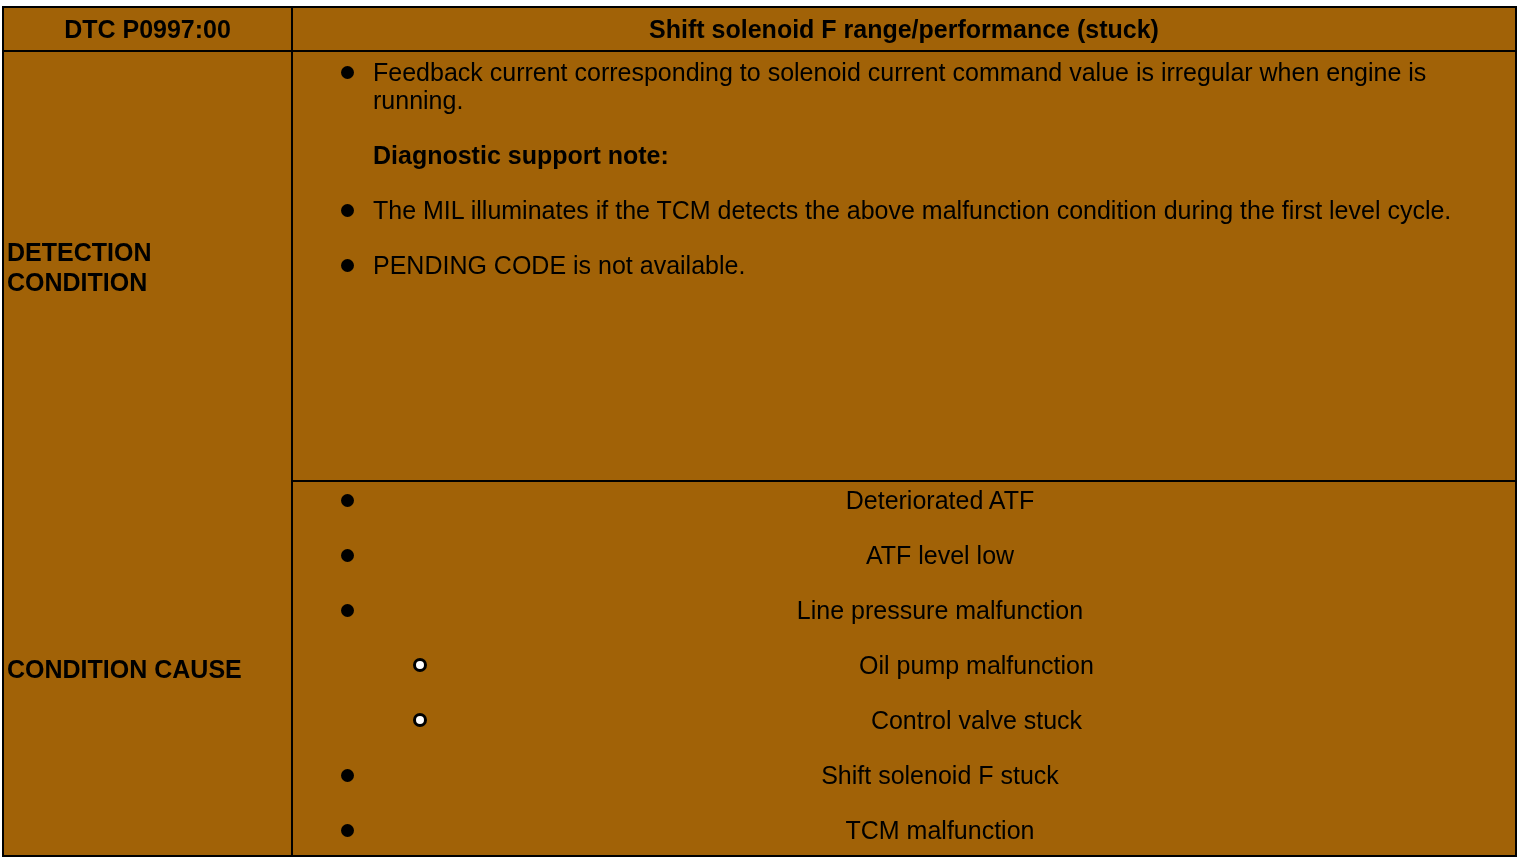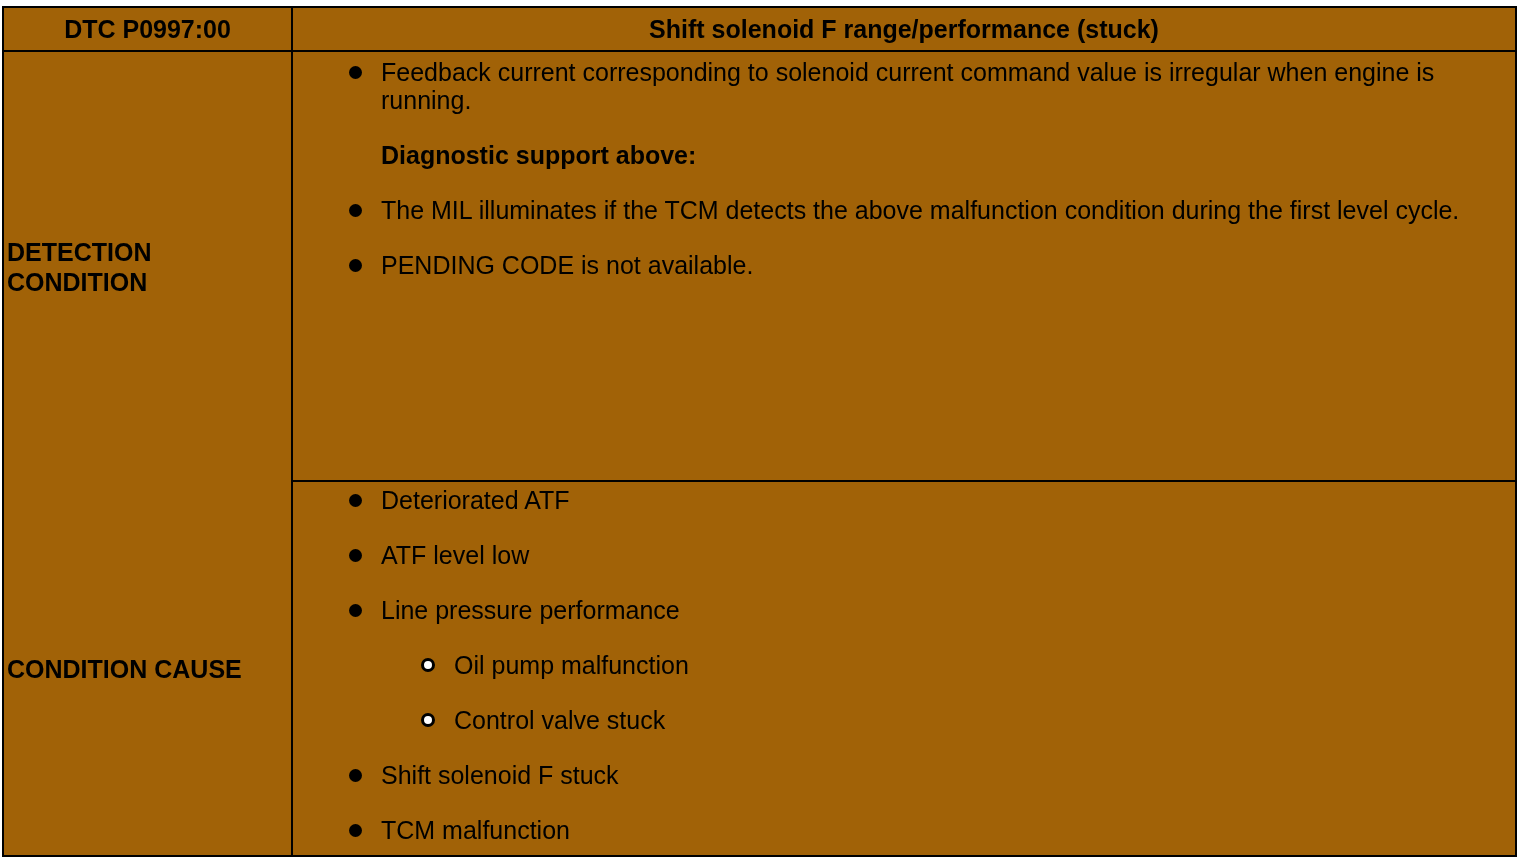--- a/index.html
+++ b/index.html
@@ -25,22 +25,22 @@
     display:flex; align-items:center; justify-content:center;
     font-size:25px; font-weight:bold;
     white-space:nowrap;
   }
   .row2 { border-bottom:2px solid #000; }
   .label-cell {
     display:flex; align-items:center;
     padding-left:3px; padding-right:8px;
     font-size:25px; font-weight:bold; line-height:30px;
   }
-  .body-cell { padding:6px 8px 0 8px; }
-  .body-cell.pc { padding-top:4px; }
+  .body-cell { padding:6px 8px 0 0; }
+  .body-cell.pc { padding-top:4px;text-align:center; }
   .item {
     position:relative;
     padding-left:80px;
     margin-bottom:27px;
     font-size:25px; line-height:28px;
     white-space:pre-line;
   }
   .item:last-child { margin-bottom:0; }
   .item.heading { font-weight:bold; }
   .item.subbullet { padding-left:153px; }
@@ -66,31 +66,31 @@
   <div class="cell hdr">
     <span>Shift solenoid F range/performance (stuck)</span>
   </div>
 
   <div class="cell c-left label-cell">
     <span>DETECTION CONDITION</span>
   </div>
   <div class="cell row2 body-cell">
       <div class="item bullet"><span class="marker-bullet"></span><span>Feedback current corresponding to solenoid current command value is irregular when engine is
 running.</span></div>
-      <div class="item heading"><span>Diagnostic support above:</span></div>
+      <div class="item heading"><span>Diagnostic support note:</span></div>
       <div class="item bullet"><span class="marker-bullet"></span><span>The MIL illuminates if the TCM detects the above malfunction condition during the first level cycle.</span></div>
       <div class="item bullet"><span class="marker-bullet"></span><span>PENDING CODE is not available.</span></div>
     </div>
 
   <div class="cell c-left row2 label-cell" style="border-bottom:none;">
     <span>CONDITION CAUSE</span>
   </div>
   <div class="cell body-cell pc">
       <div class="item bullet"><span class="marker-bullet"></span><span>Deteriorated ATF</span></div>
       <div class="item bullet"><span class="marker-bullet"></span><span>ATF level low</span></div>
-      <div class="item bullet"><span class="marker-bullet"></span><span>Line pressure performance</span></div>
+      <div class="item bullet"><span class="marker-bullet"></span><span>Line pressure malfunction</span></div>
       <div class="item subbullet"><span class="marker-open"></span><span>Oil pump malfunction</span></div>
       <div class="item subbullet"><span class="marker-open"></span><span>Control valve stuck</span></div>
       <div class="item bullet"><span class="marker-bullet"></span><span>Shift solenoid F stuck</span></div>
       <div class="item bullet"><span class="marker-bullet"></span><span>TCM malfunction</span></div>
     </div>
 
 </div>
 
 </body></html>

